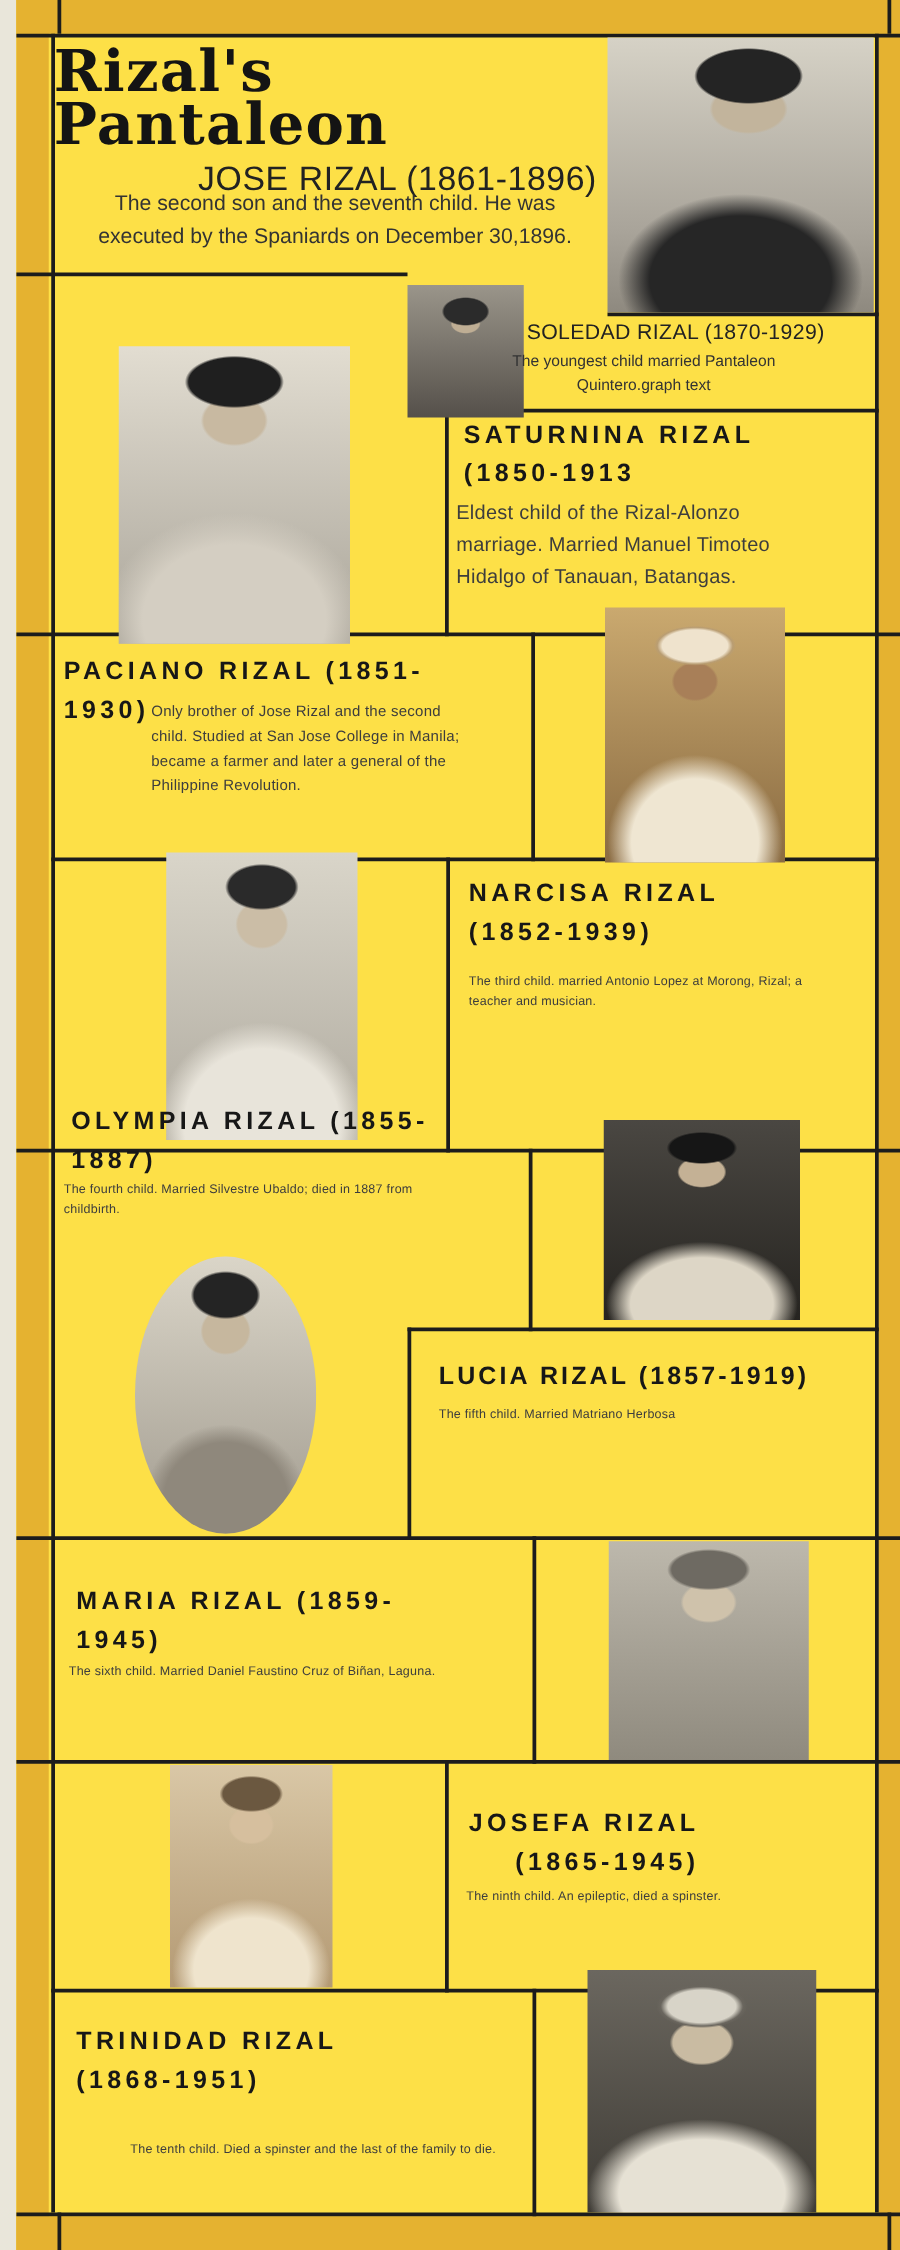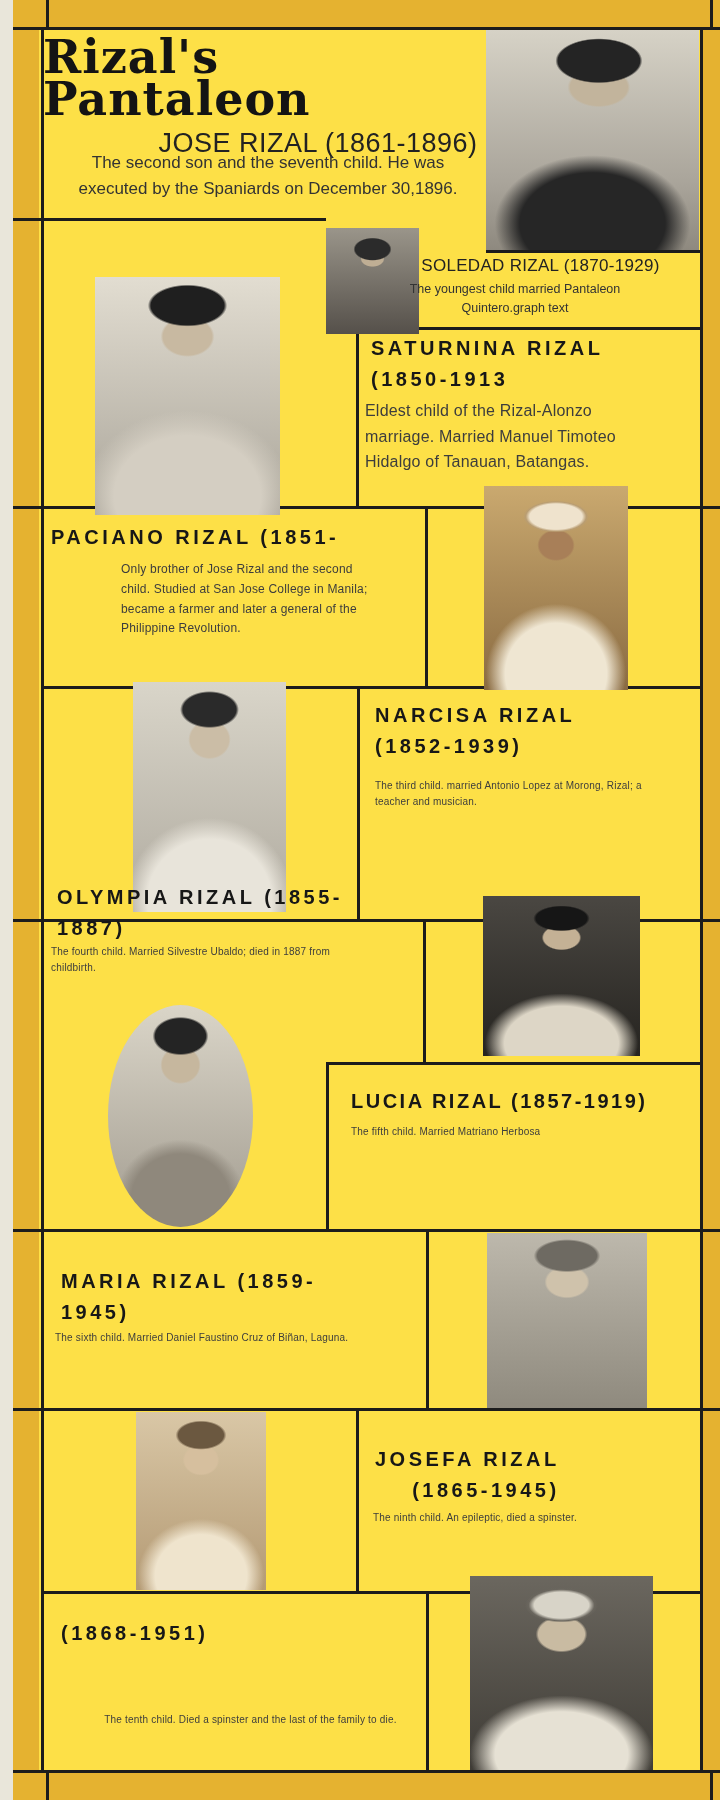--- a/index.html
+++ b/index.html
@@ -130,20 +130,21 @@
   <div class="txt sol-b" style="left:357px;top:280px;width:290px;">The youngest child married Pantaleon Quintero.graph text</div>
 
   <div class="txt h1l" style="left:358px;top:333px;">
     <div>SATURNINA RIZAL</div>
     <div>(1850-1913</div>
   </div>
   <div class="txt bod" style="left:352px;top:398px;width:295px;font-size:16px;">Eldest child of the Rizal-Alonzo marriage. Married Manuel Timoteo Hidalgo of Tanauan, Batangas.</div>
 
   <div class="txt h1l" style="left:38px;top:522px;">
     <div>PACIANO RIZAL (1851-</div>
+    <div>1930)</div>
   </div>
   <div class="txt bod" style="left:108px;top:560px;width:262px;font-size:12px;line-height:1.65;">Only brother of Jose Rizal and the second child. Studied at San Jose College in Manila; became a farmer and later a general of the Philippine Revolution.</div>
 
   <div class="txt h1l" style="left:362px;top:700px;">
     <div>NARCISA RIZAL</div>
     <div>(1852-1939)</div>
   </div>
   <div class="txt bod" style="left:362px;top:778px;width:300px;">The third child. married Antonio Lopez at Morong, Rizal; a teacher and musician.</div>
 
   <div class="txt h1l" style="left:44px;top:882px;">
@@ -161,17 +162,18 @@
   </div>
   <div class="txt bod" style="left:42px;top:1330px;width:310px;">The sixth child. Married Daniel Faustino Cruz of Biñan, Laguna.</div>
 
   <div class="txt h1l" style="left:362px;top:1444px;text-align:right;">
     <div>JOSEFA RIZAL</div>
     <div>(1865-1945)</div>
   </div>
   <div class="txt bod" style="left:360px;top:1510px;width:320px;">The ninth child. An epileptic, died a spinster.</div>
 
   <div class="txt h1l" style="left:48px;top:1618px;">
+    <div>TRINIDAD RIZAL</div>
     <div>(1868-1951)</div>
   </div>
   <div class="txt bod" style="left:90px;top:1712px;width:295px;text-align:center;">The tenth child. Died a spinster and the last of the family to die.</div>
 
 </div>
 
 </body></html>

